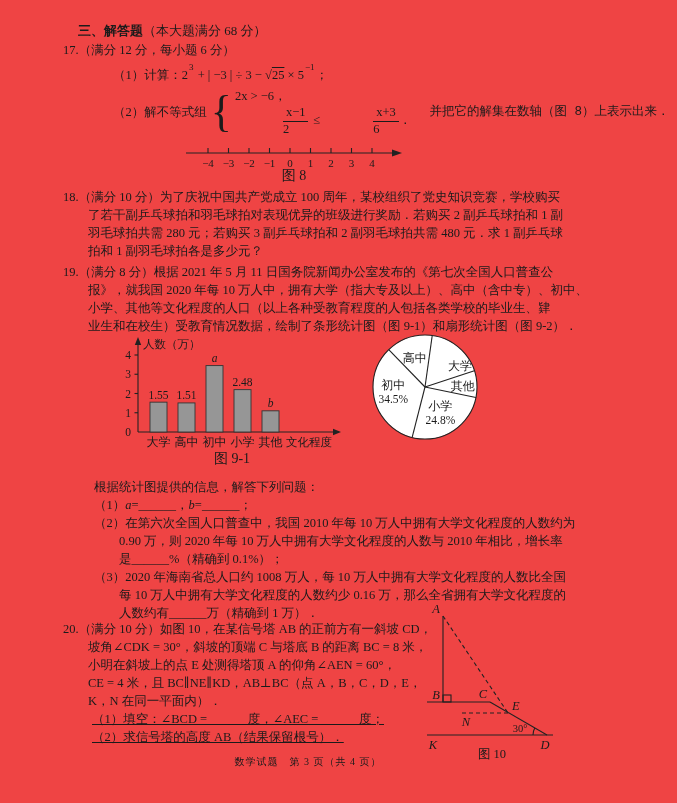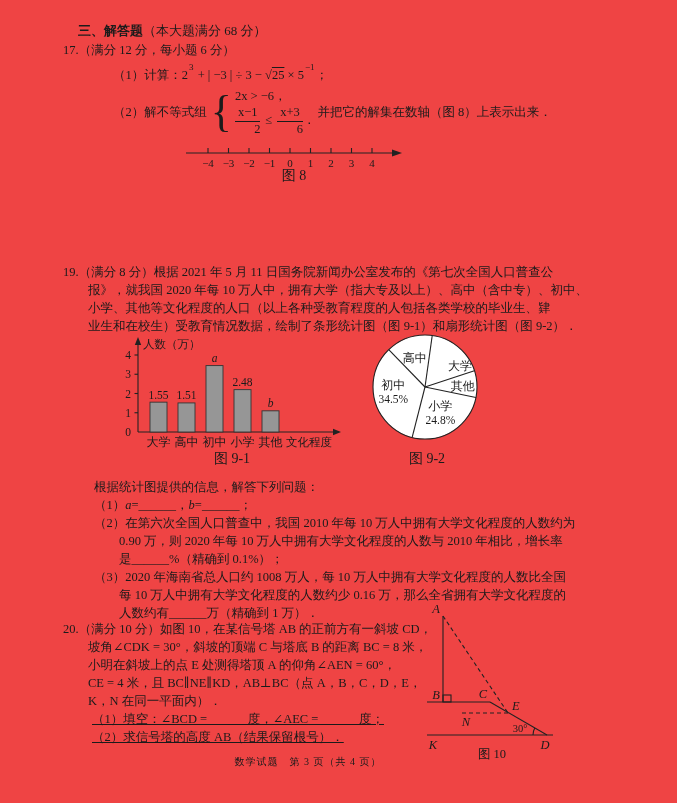--- a/index.html
+++ b/index.html
@@ -11,25 +11,25 @@
   .indent2{margin-left:29px;text-decoration:underline;}
   .bold{font-weight:bold;}
   .title{font-size:13px;}
   .caption{font-size:14px;text-align:center;white-space:nowrap;}
   sup{font-size:9px;position:relative;top:-4px;margin:0 1px;}
   .ol{text-decoration:overline;}
   .math i,.vars{font-style:italic;}
   .sys{display:flex;align-items:center;white-space:nowrap;}
   .brace{font-size:44px;font-weight:300;line-height:50px;margin:0 3px 0 4px;font-family:"Liberation Serif",serif;}
   .conds{display:inline-flex;flex-direction:column;gap:1px;font-size:12.5px;}
-  .frac{display:inline-block;text-align:right;vertical-align:middle;line-height:1.05;}
+  .frac{display:inline-block;text-align:left;vertical-align:middle;line-height:1.05;margin-left:48px;}
   .frac .num{display:block;border-bottom:1px solid #1b1b1b;padding:0 3px 1px;}
   .frac .den{display:block;padding-top:1px;}
   .rel{margin:0 5px;}
-  .tail{margin-left:2px;}
+  .tail{margin-left:18px;font-family:Liberation Mono, monospace;}
   svg text{font-family:"Liberation Serif","DejaVu Serif",serif;fill:#1b1b1b;}
   .k{stroke:#222;stroke-width:1.1;fill:none;}
   .kd{stroke:#222;stroke-width:1.1;fill:none;stroke-dasharray:4 3;}
   .kf{fill:#222;stroke:none;}
   .bar{fill:#969696;stroke:#333;stroke-width:0.9;}
   .circ{fill:#fff;stroke:#222;stroke-width:1.1;}
   .fig-label{font-style:italic;font-size:12.5px;}
   .footer{font-size:10px;letter-spacing:1px;text-align:center;}
 </style>
 </head>
@@ -70,20 +70,26 @@
       <text x="127.5" y="27" text-anchor="middle" font-size="11">1</text>
       <line x1="148" y1="8" x2="148" y2="13" class="k"></line>
       <text x="148" y="27" text-anchor="middle" font-size="11">2</text>
       <line x1="168.5" y1="8" x2="168.5" y2="13" class="k"></line>
       <text x="168.5" y="27" text-anchor="middle" font-size="11">3</text>
       <line x1="189" y1="8" x2="189" y2="13" class="k"></line>
       <text x="189" y="27" text-anchor="middle" font-size="11">4</text>
     </svg>
   <div class="abs caption" style="left:183px;top:167px;width:222px;">图 8</div>
 
+  <div class="abs" style="left:63px;top:188px;">
+    <div class="line">18.（满分 10 分）为了庆祝中国共产党成立 100 周年，某校组织了党史知识竞赛，学校购买</div>
+    <div class="line indent">了若干副乒乓球拍和羽毛球拍对表现优异的班级进行奖励．若购买 2 副乒乓球拍和 1 副</div>
+    <div class="line indent">羽毛球拍共需 280 元；若购买 3 副乒乓球拍和 2 副羽毛球拍共需 480 元．求 1 副乒乓球</div>
+    <div class="line indent">拍和 1 副羽毛球拍各是多少元？</div>
+  </div>
 
   <div class="abs" style="left:63px;top:263px;">
     <div class="line">19.（满分 8 分）根据 2021 年 5 月 11 日国务院新闻办公室发布的《第七次全国人口普查公</div>
     <div class="line indent">报》，就我国 2020 年每 10 万人中，拥有大学（指大专及以上）、高中（含中专）、初中、</div>
     <div class="line indent">小学、其他等文化程度的人口（以上各种受教育程度的人包括各类学校的毕业生、肄</div>
     <div class="line indent">业生和在校生）受教育情况数据，绘制了条形统计图（图 9-1）和扇形统计图（图 9-2）．</div>
   </div>
 
   <svg class="abs" style="left:112px;top:336px;" width="240" height="118" viewBox="0 0 240 118">
       <line x1="26" y1="96" x2="26" y2="5" class="k"></line>
@@ -127,21 +133,20 @@
       <line x1="73" y1="61" x2="60.15605133841735" y2="111.38881803315721" class="k"></line>
       <line x1="73" y1="61" x2="36.747414651562636" y2="23.720648402174902" class="k"></line>
       <text x="107.99194983580786" y="43.84934112014307" text-anchor="middle" font-size="12">大学</text>
       <text x="110.70567791227558" y="64.11420247680458" text-anchor="middle" font-size="12">其他</text>
       <text x="88.36015509627978" y="83.78205563008451" text-anchor="middle" font-size="12">小学</text>
       <text x="88.36015509627978" y="97.78205563008451" text-anchor="middle" font-size="11.5">24.8%</text>
       <text x="41.34888273425036" y="63.451294328667345" text-anchor="middle" font-size="12">初中</text>
       <text x="41.34888273425036" y="77.45129432866734" text-anchor="middle" font-size="11.5">34.5%</text>
       <text x="62.822240165297224" y="35.86110463187381" text-anchor="middle" font-size="12">高中</text>
     </svg>
-  <div class="abs caption" style="left:352px;top:450px;width:150px;">图 9-2</div>
 
   <div class="abs" style="left:94px;top:478px;">
     <div class="line">根据统计图提供的信息，解答下列问题：</div>
     <div class="line math"><span>（1）</span><i>a</i><span>=</span><span>______</span><span>，</span><i>b</i><span>=</span><span>______</span><span>；</span></div>
     <div class="line">（2）在第六次全国人口普查中，我国 2010 年每 10 万人中拥有大学文化程度的人数约为</div>
     <div class="line indent">0.90 万，则 2020 年每 10 万人中拥有大学文化程度的人数与 2010 年相比，增长率</div>
     <div class="line indent">是______%（精确到 0.1%）；</div>
     <div class="line">（3）2020 年海南省总人口约 1008 万人，每 10 万人中拥有大学文化程度的人数比全国</div>
     <div class="line indent">每 10 万人中拥有大学文化程度的人数约少 0.16 万，那么全省拥有大学文化程度的</div>
     <div class="line indent">人数约有______万（精确到 1 万）．</div>

